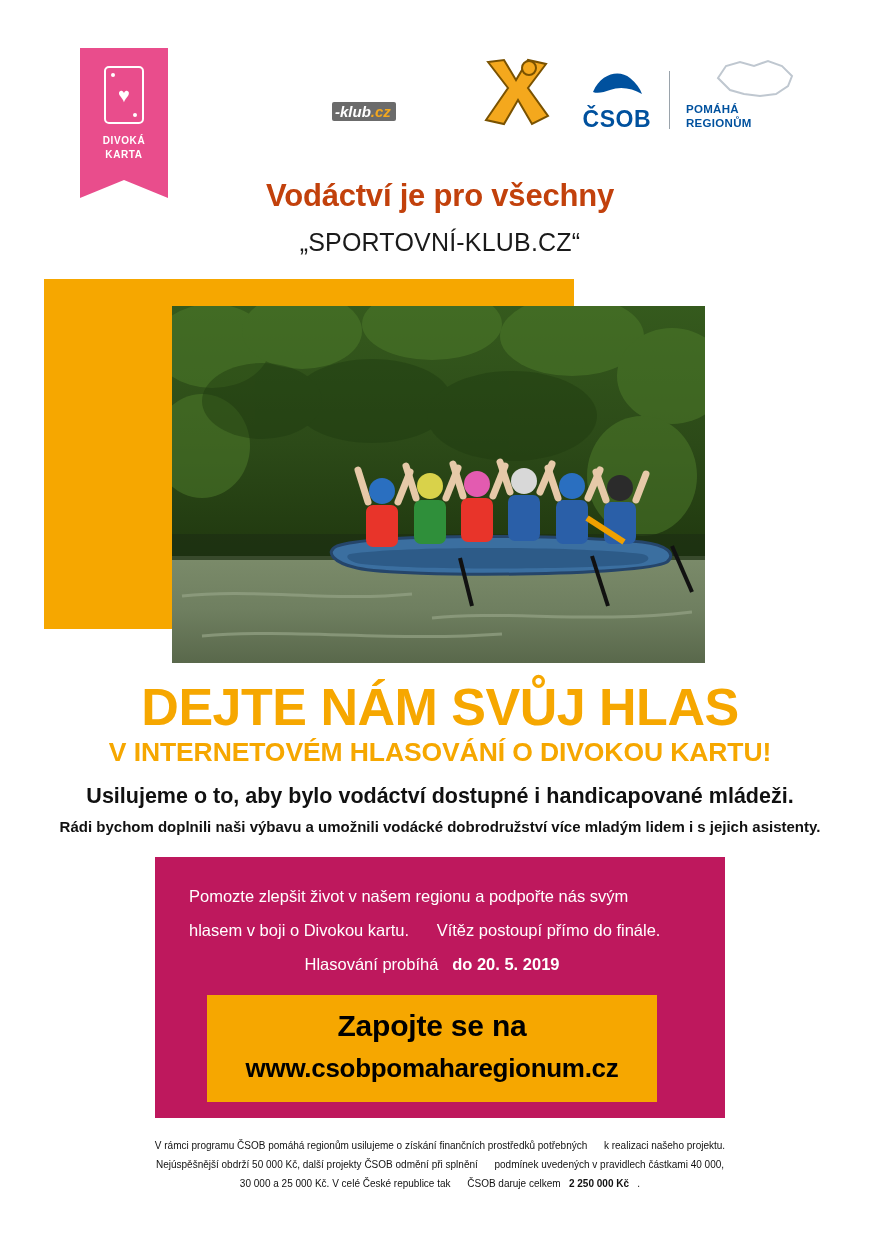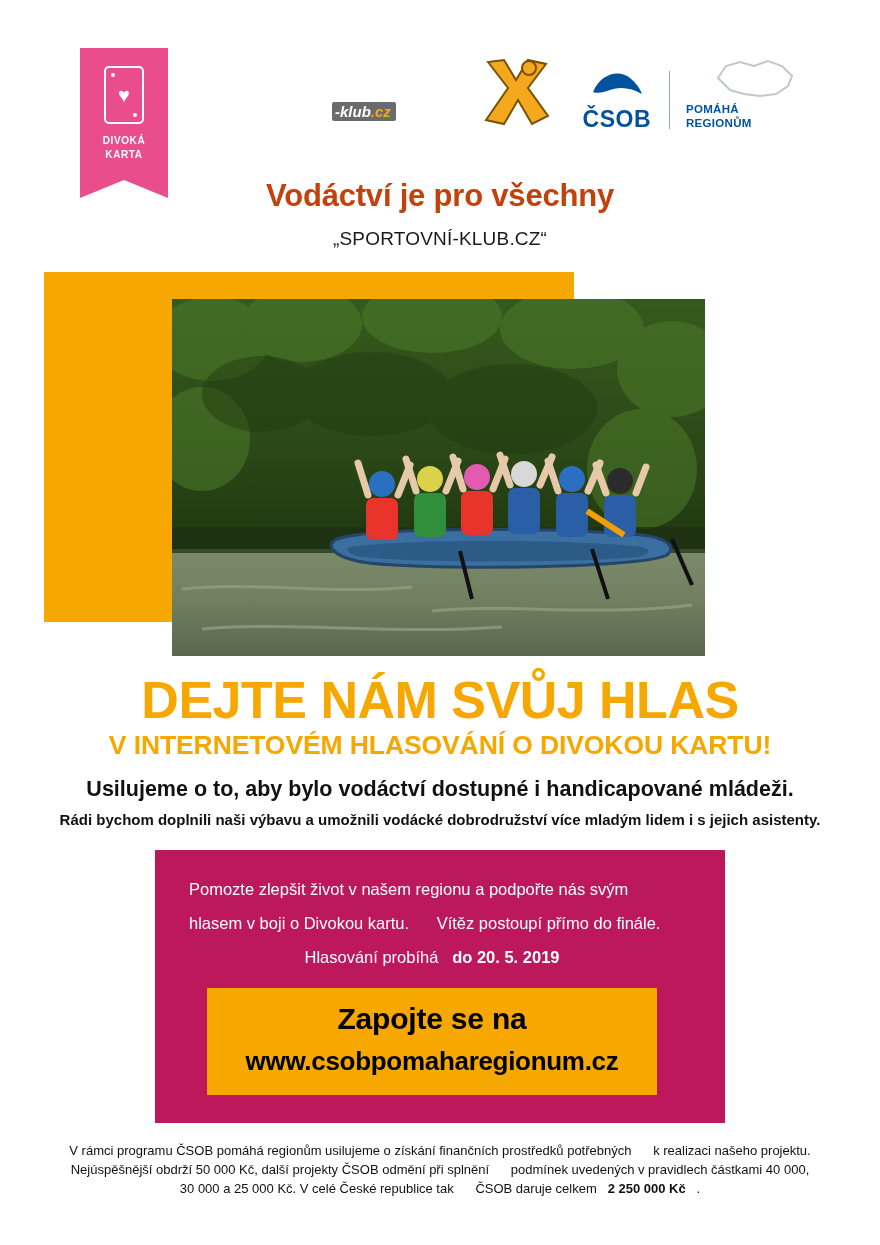--- a/index.html
+++ b/index.html
@@ -156,21 +156,21 @@
   .title-1 {
     text-align: center;
     font-size: 31px;
     font-weight: bold;
     color: #c2410c;
     margin-top: 8px;
     letter-spacing: -0.2px;
   }
   .title-2 {
     text-align: center;
-    font-size: 19px;
+    font-size: 25px;
     color: #1a1a1a;
     margin-top: 14px;
     letter-spacing: 0.2px;
   }
 
   
   .photo-area {
     position: relative;
     height: 400px;
     margin-top: 22px;
@@ -239,21 +239,21 @@
   }
   .bb-line {
     font-size: 16.5px;
     line-height: 34px;
     padding-left: 34px;
   }
   .bb-line.center { text-align: center; padding-left: 0; }
   .bb-b { font-weight: bold; }
   .cta {
     width: 450px;
-    margin: 14px auto 12px auto;
+    margin: 14px auto 0 auto;
     background: #f6a700;
     color: #000000;
     text-align: center;
     padding: 14px 0 18px 0;
   }
   .cta-1 {
     font-size: 30px;
     font-weight: bold;
     letter-spacing: -0.2px;
   }
@@ -264,21 +264,21 @@
     letter-spacing: -0.3px;
   }
 
   
   .foot {
     margin-top: 18px;
     text-align: center;
     color: #111111;
   }
   .foot-l {
-    font-size: 13px;
+    font-size: 10px;
     line-height: 19px;
   }
   .foot-strong { font-weight: bold; }
   .foot-last {
     font-size: 11.5px;
     margin-top: 14px;
   }
   .foot-last u { text-decoration: underline; }
 </style>
 </head>

